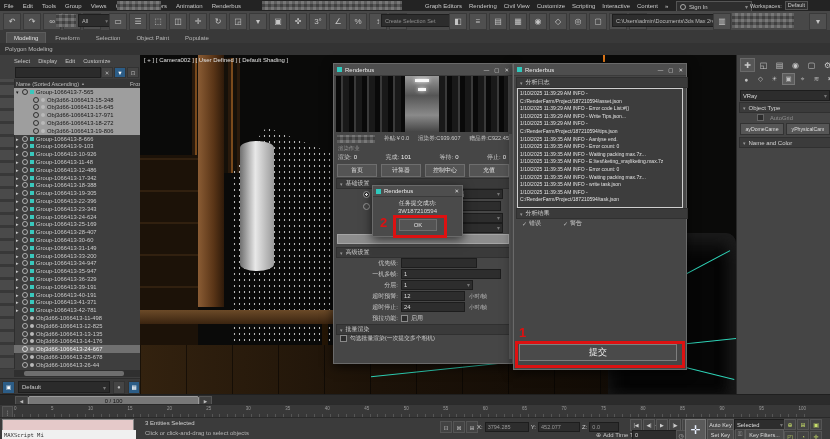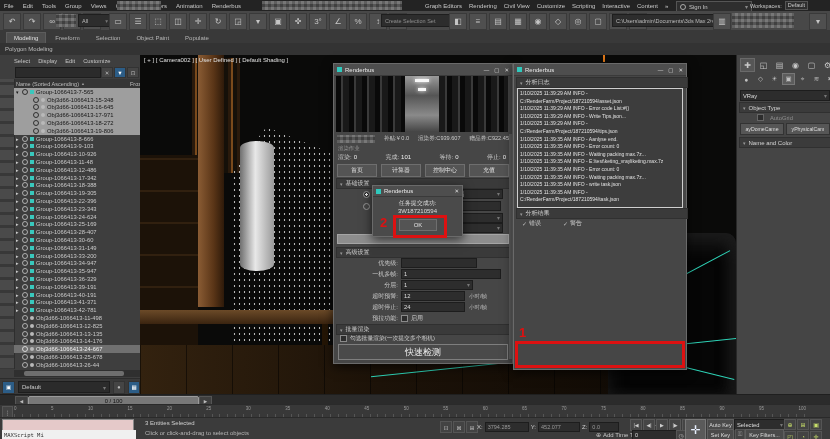--- a/index.html
+++ b/index.html
@@ -630,21 +630,20 @@
     <div class="frow" style="top:249px;">
       <span class="flabel">预拉功能:</span>
       <span class="chk"></span>
       <span style="font-size:6px;">启用</span>
     </div>
     <div class="abs sechdr" style="left:2px;top:260px;width:167px;">批量渲染</div>
     <div class="frow" style="top:269px;left:6px;">
       <span class="chk"></span>
       <span style="font-size:5.8px;">勾选批量渲染(一次提交多个相机)</span>
     </div>
-    <div class="abs bigbtn" style="left:4px;top:280px;width:168px;height:14px;">快速检测</div>
     <div class="abs" style="right:0;top:70px;width:3px;height:225px;background:#5e5e5e;"></div>
   </div>
 
   <div class="abs dlg" style="left:372px;top:185px;width:89px;height:50px;background:#4a4a4a;z-index:10;">
     <div class="dtitle" style="height:10px;">
       <span class="dico"></span>
       <span>Renderbus</span>
       <span class="dctrl">
           <span>✕</span>
         </span>
@@ -692,20 +691,21 @@
         <span style="color:#bbb;">✓</span>
         <span>错误</span>
       </span>
       <span class="flex" style="gap:2px;">
         <span style="color:#bbb;">✓</span>
         <span>警告</span>
       </span>
     </div>
     <div class="abs redbadge" style="left:5px;top:261px;">1</div>
     <div class="abs redbox" style="left:1px;top:277px;width:164px;height:21px;"></div>
+    <div class="abs bigbtn" style="left:5px;top:280px;width:156px;height:15px;">提交</div>
   </div>
 
   <div class="abs panel">
     <div class="abs flex" style="left:3px;top:3px;gap:1px;">
       <span class="ptab active">✚</span>
         <span class="ptab">◱</span>
         <span class="ptab">▤</span>
         <span class="ptab">◉</span>
         <span class="ptab">▢</span>
         <span class="ptab">⚙</span>

